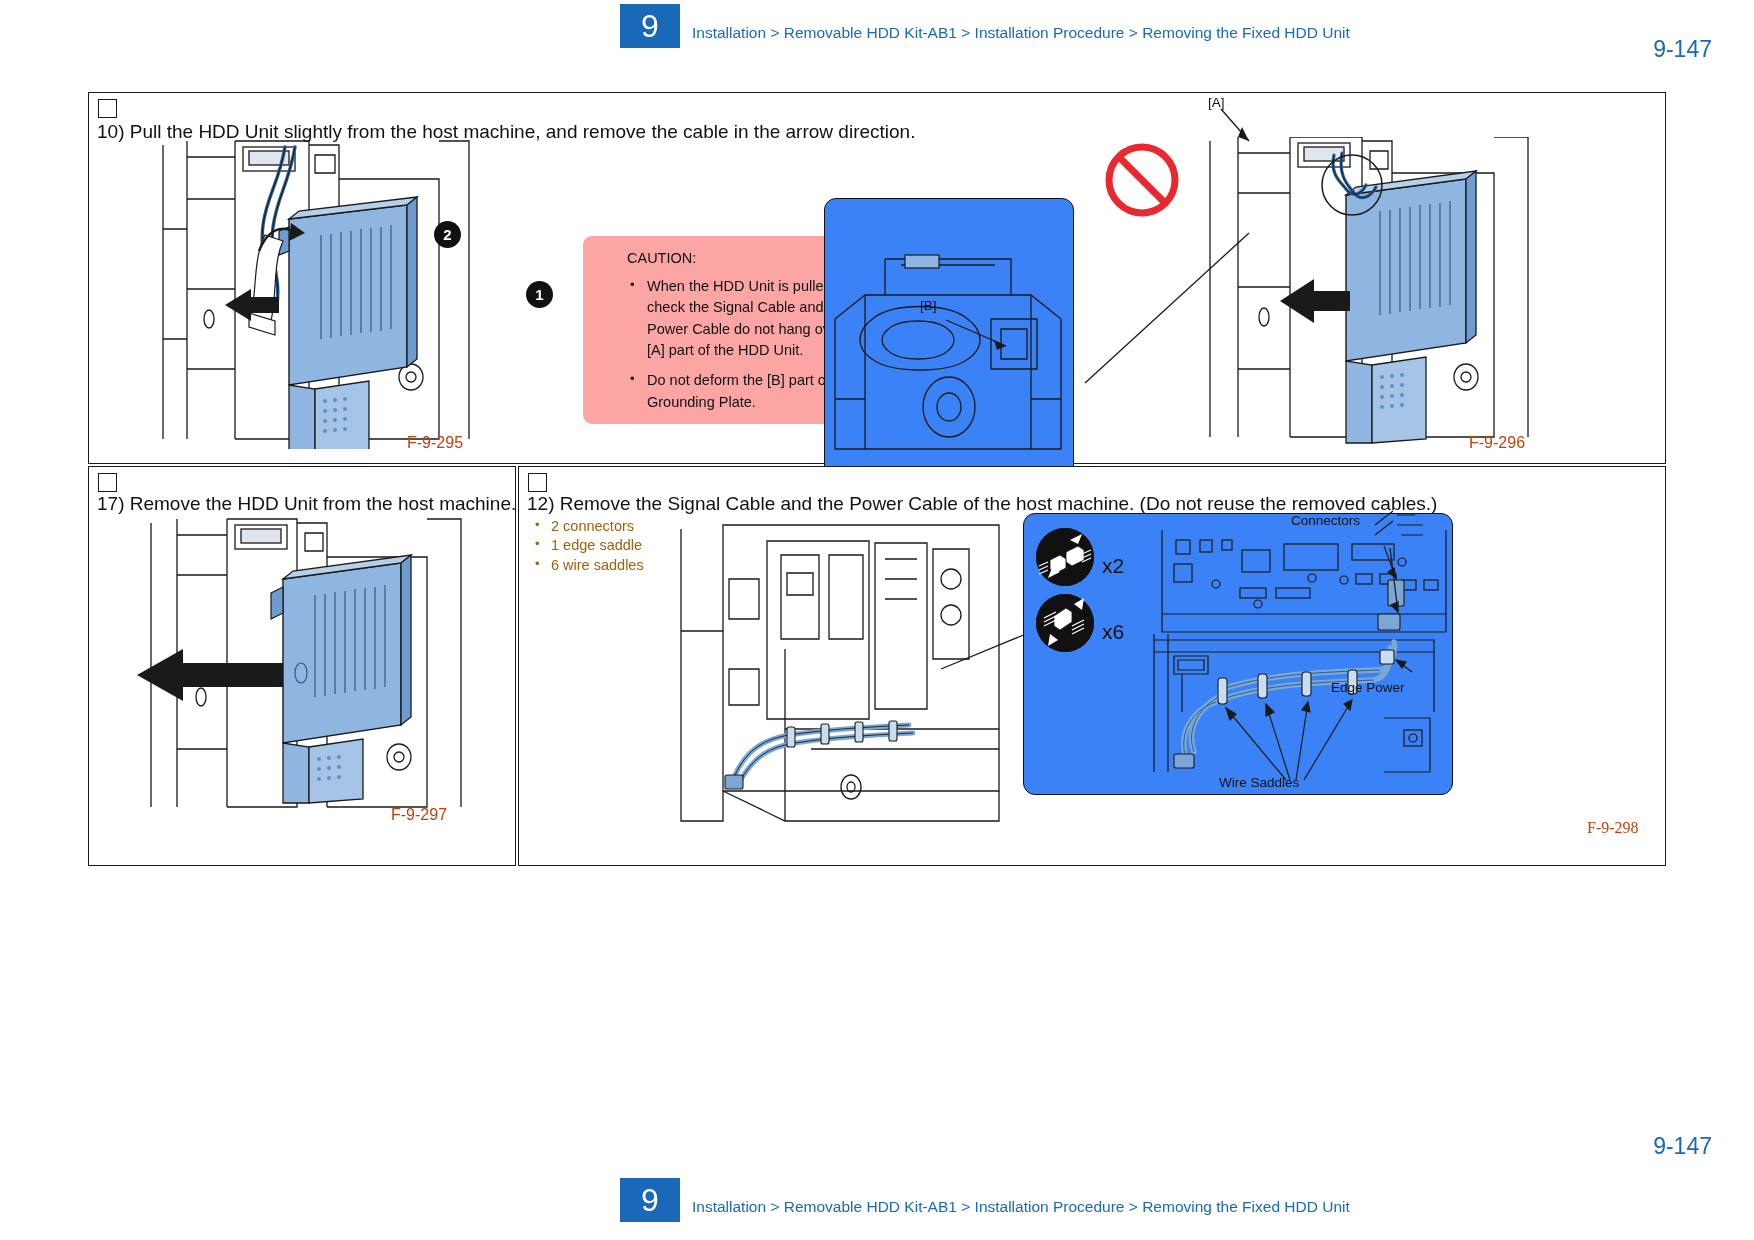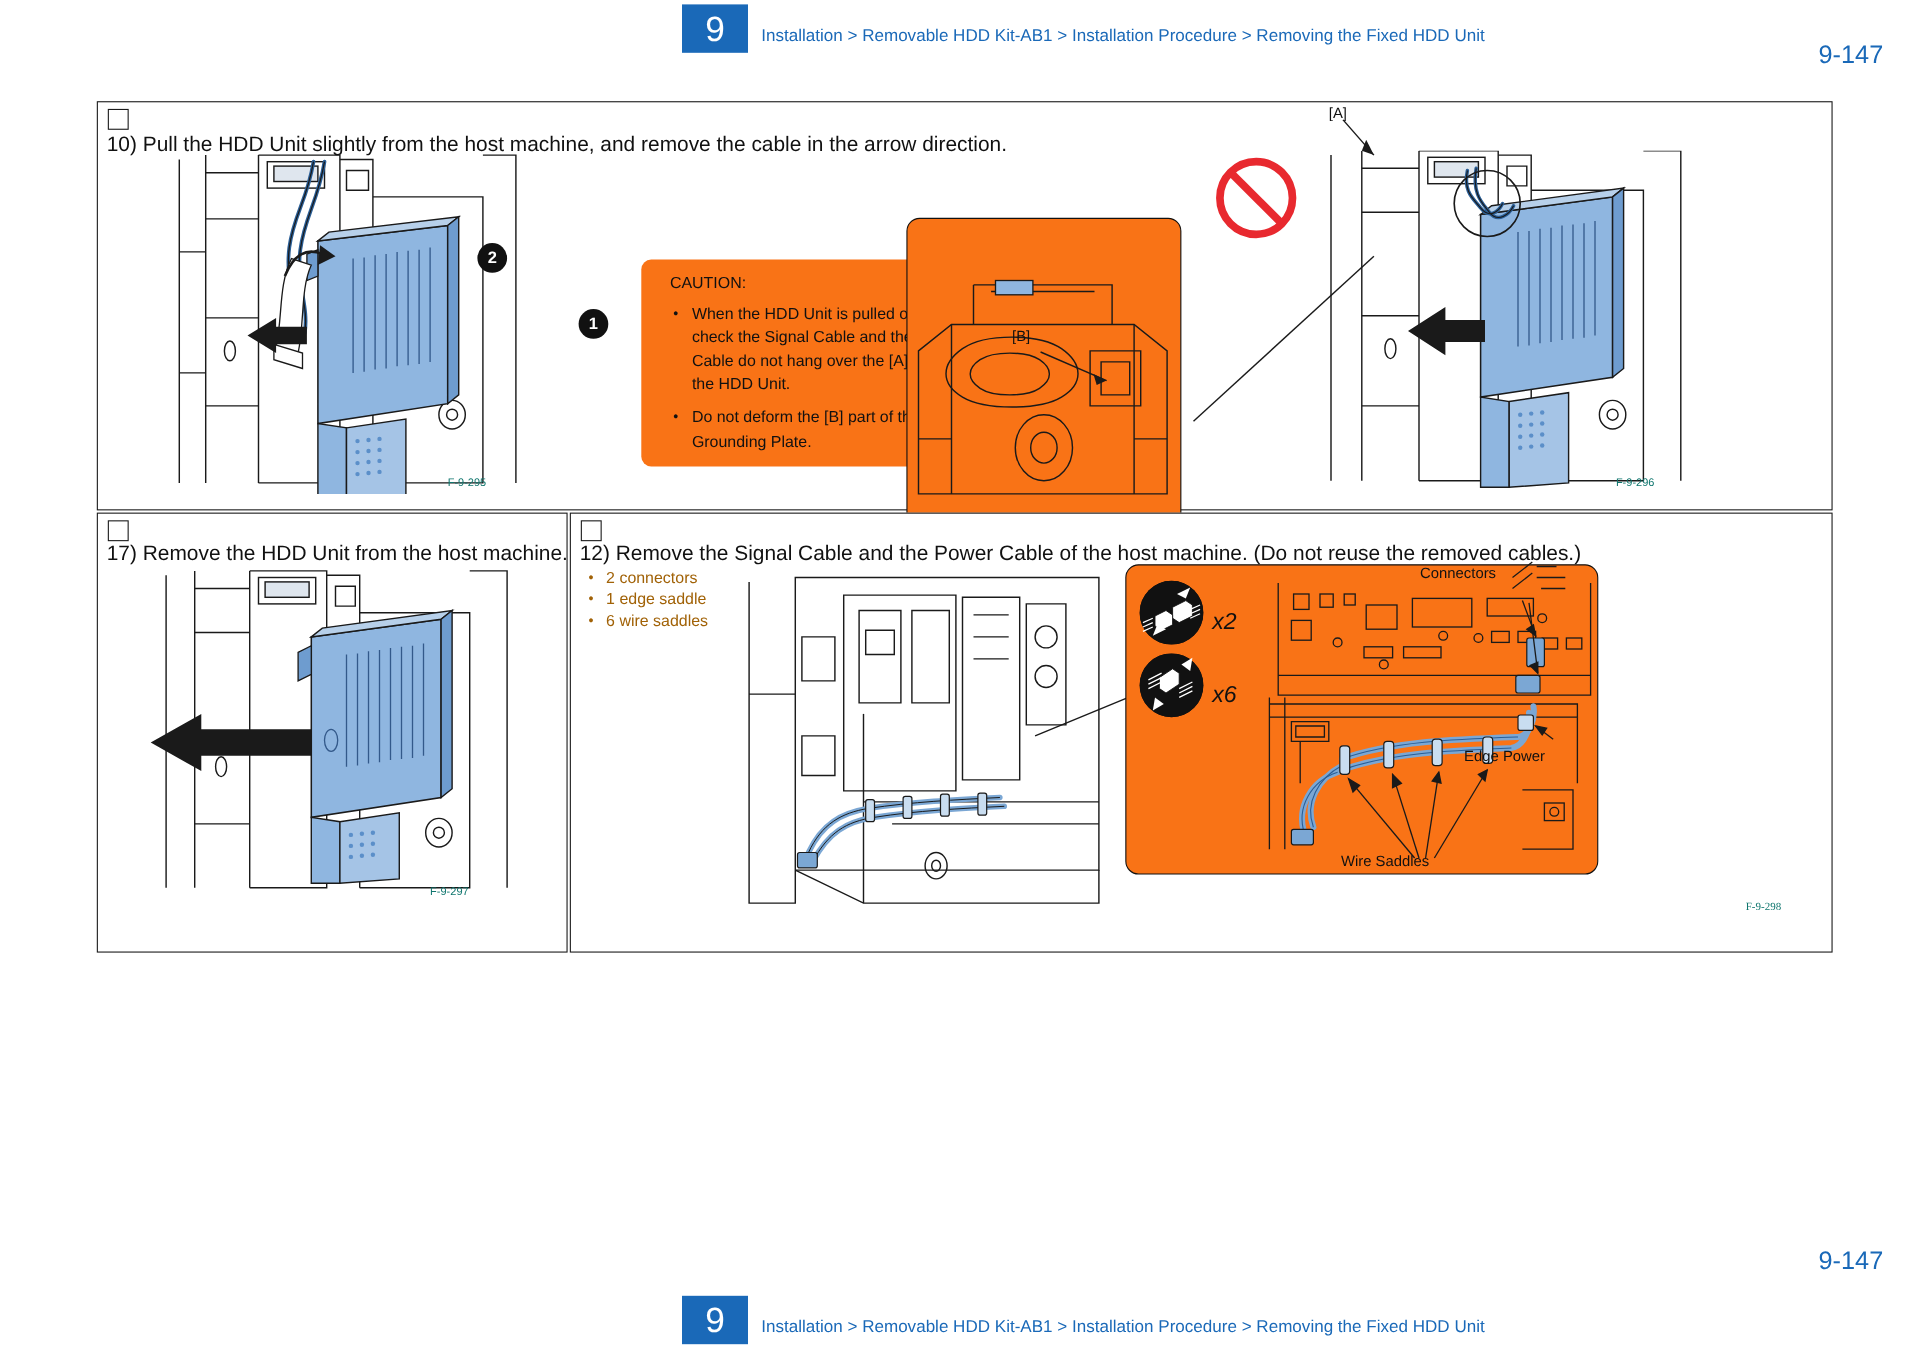--- a/index.html
+++ b/index.html
@@ -46,28 +46,28 @@
 
   .chk {
     position:absolute; width:19px; height:19px;
     border:1.4px solid #1a1a1a; background:#fff;
   }
   .steptext {
     position:absolute; font-size:19px; color:#111; white-space:nowrap;
     font-family:"Liberation Sans", sans-serif;
   }
   .figlabel {
-    position:absolute; font-size:10px; color:#0f766e;
+    position:absolute; font-size:16px; color:#c2410c;
     font-family:"Liberation Sans", sans-serif;
   }
 
   
   .caution {
     position:absolute; left:494px; top:143px; width:308px; height:188px;
-    background:#f97316; border-radius:9px; padding:14px 16px 0 26px;
+    background:#fca5a5; border-radius:9px; padding:14px 16px 0 44px;
   }
   .caution-title { font-size:14.5px; color:#111; margin-bottom:10px; }
   .caution ul { margin:0; padding-left:20px; }
   .caution li {
     font-size:14.5px; color:#111; line-height:1.47;
     margin-bottom:9px; list-style:none; position:relative;
   }
   .caution li:before {
     content:"\2022"; position:absolute; left:-17px; top:-1px; font-size:13px;
   }
@@ -90,21 +90,21 @@
     position:absolute; width:27px; height:27px; border-radius:50%;
     background:#111; color:#fff; font-size:15px; font-weight:bold;
     line-height:27px; text-align:center;
   }
   .lbl {
     position:absolute; font-size:13.5px; color:#111;
     font-family:"Liberation Sans", sans-serif; white-space:nowrap;
   }
   .xlabel { position:absolute; font-size:21px; color:#111; }
   .roundbox {
-    position:absolute; border:1.6px solid #111; border-radius:12px; background:#f97316;font-style:italic;
+    position:absolute; border:1.6px solid #111; border-radius:12px; background:#3b82f6;
   }
   .circ-icon {
     position:absolute; width:58px; height:58px; border-radius:50%;
     background:#111;
   }
 </style>
 </head>
 <body>
 
 <div class="page">

